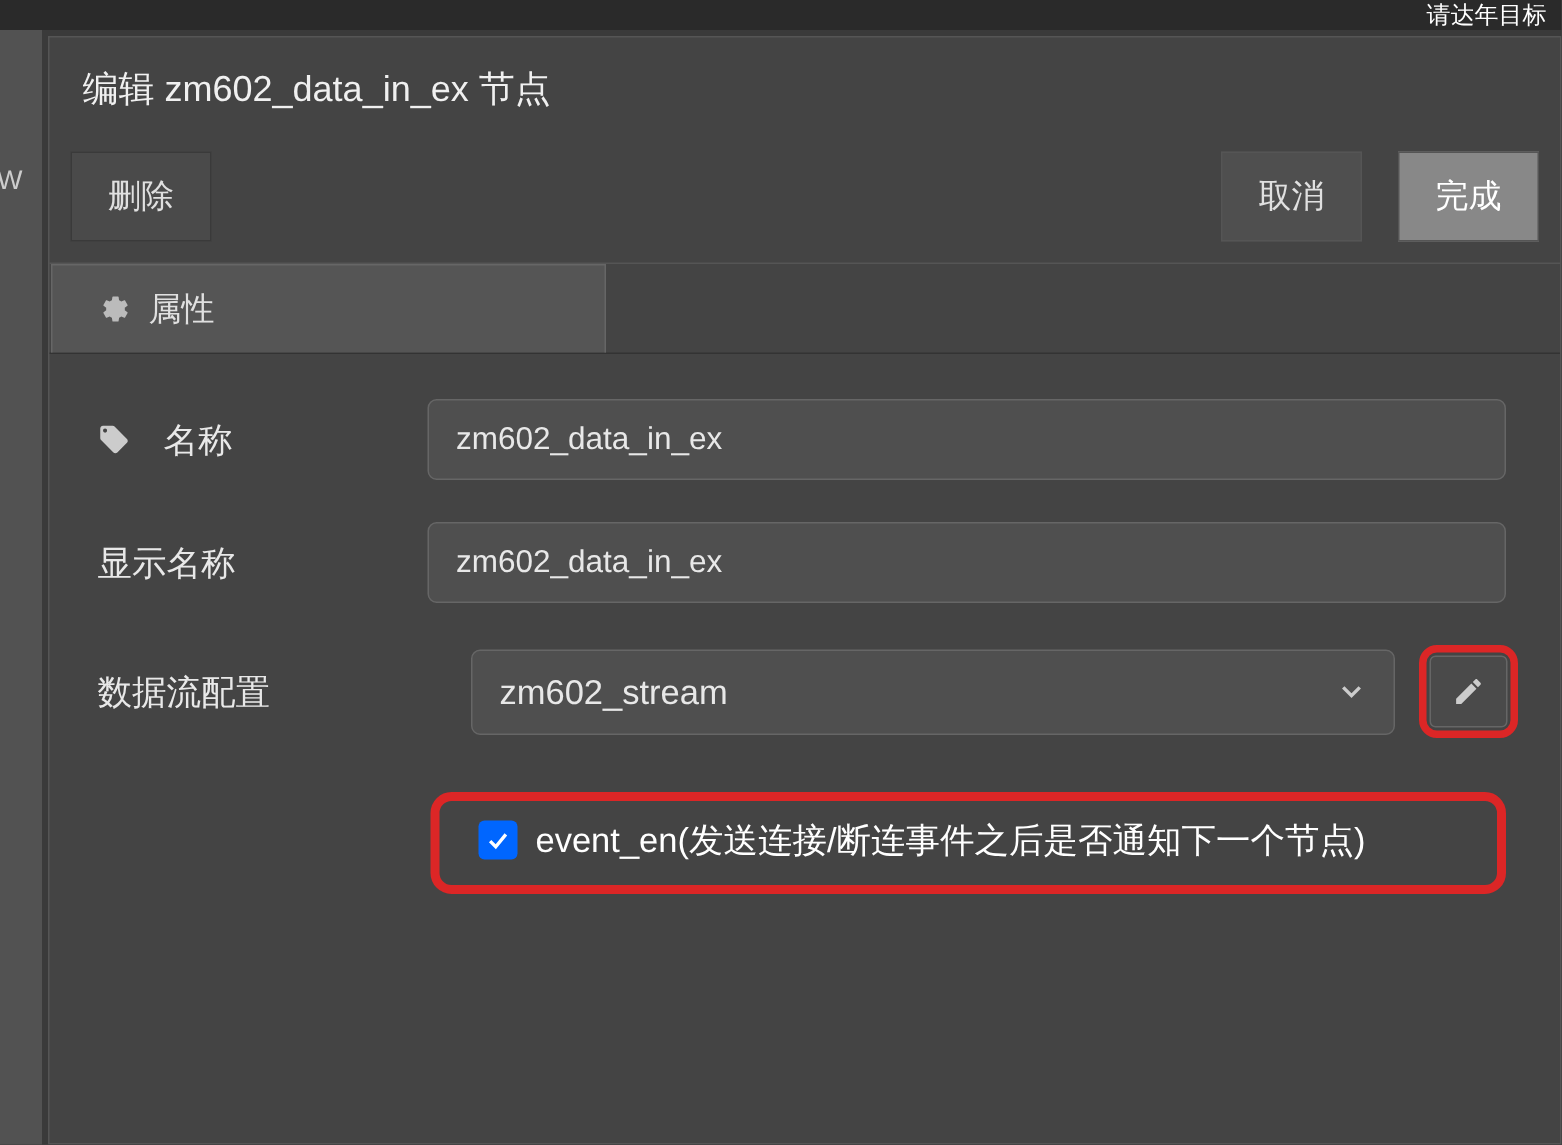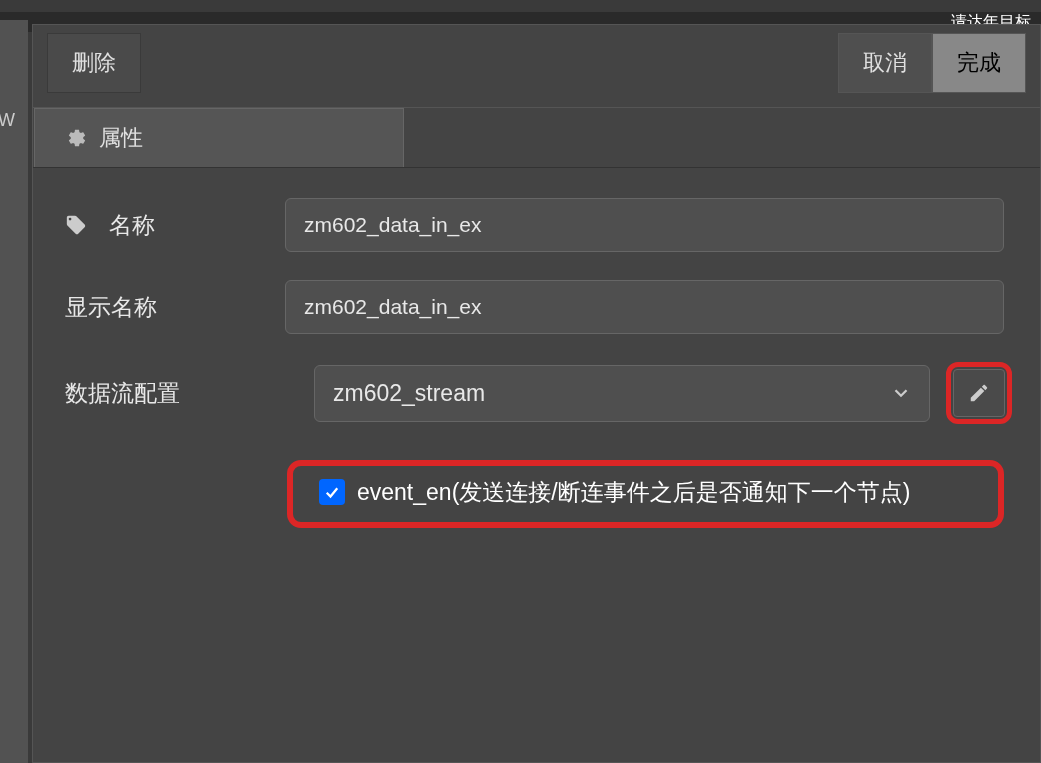--- a/index.html
+++ b/index.html
@@ -13,21 +13,21 @@
       font-family: -apple-system, BlinkMacSystemFont, "Segoe UI", "Microsoft YaHei", sans-serif;
       color: #e0e0e0;
       width: 1041px;
       height: 763px;
       overflow: hidden;
       position: relative;
     }
     
     .top-bar {
       position: absolute;
-      top: 12px;
+      top: 0;
       right: 0;
       width: 100%;
       height: 20px;
       background: #2a2a2a;
       text-align: right;
       padding-right: 10px;
       color: #fff;
       font-size: 16px;
       overflow: hidden;
     }
@@ -70,21 +70,21 @@
     
     .button-row {
       display: flex;
       justify-content: space-between;
       padding: 8px 14px 14px 14px;
       border-bottom: 1px solid #555;
     }
     
     .button-row-right {
       display: flex;
-      gap: 0;
+      gap: 24px;
       margin-left: 48px;
     }
     
     .btn {
       padding: 14px 24px;
       font-size: 22px;
       border: 1px solid #555;
       background: #525252;
       color: #e0e0e0;
       cursor: pointer;
@@ -96,21 +96,21 @@
       border: 1px solid #3a3a3a;
       font-family: Liberation Serif, serif;
     }
     
     .btn-cancel {
       background: #4f4f4f;
     }
     
     .btn-done {
       background: #888888;
-      color: #000000;
+      color: #ffffff;
       font-weight: 500;
     }
     
     .tab-row {
       display: flex;
       padding: 0;
       border-bottom: 1px solid #333;
     }
     
     .tab {
@@ -274,20 +274,21 @@
 <div class="top-bar">
   <span>请达年目标</span>
 </div>
 
 <div class="left-stripe">
   <span class="left-stripe-text">W</span>
 </div>
 
 <div class="dialog-container">
 
+  <div class="dialog-title">编辑 zm602_data_in_ex 节点</div>
 
   <div class="button-row">
     <button class="btn btn-delete">删除</button>
     <div class="button-row-right">
       <button class="btn btn-cancel">取消</button>
       <button class="btn btn-done">完成</button>
     </div>
   </div>
 
   <div class="tab-row">

